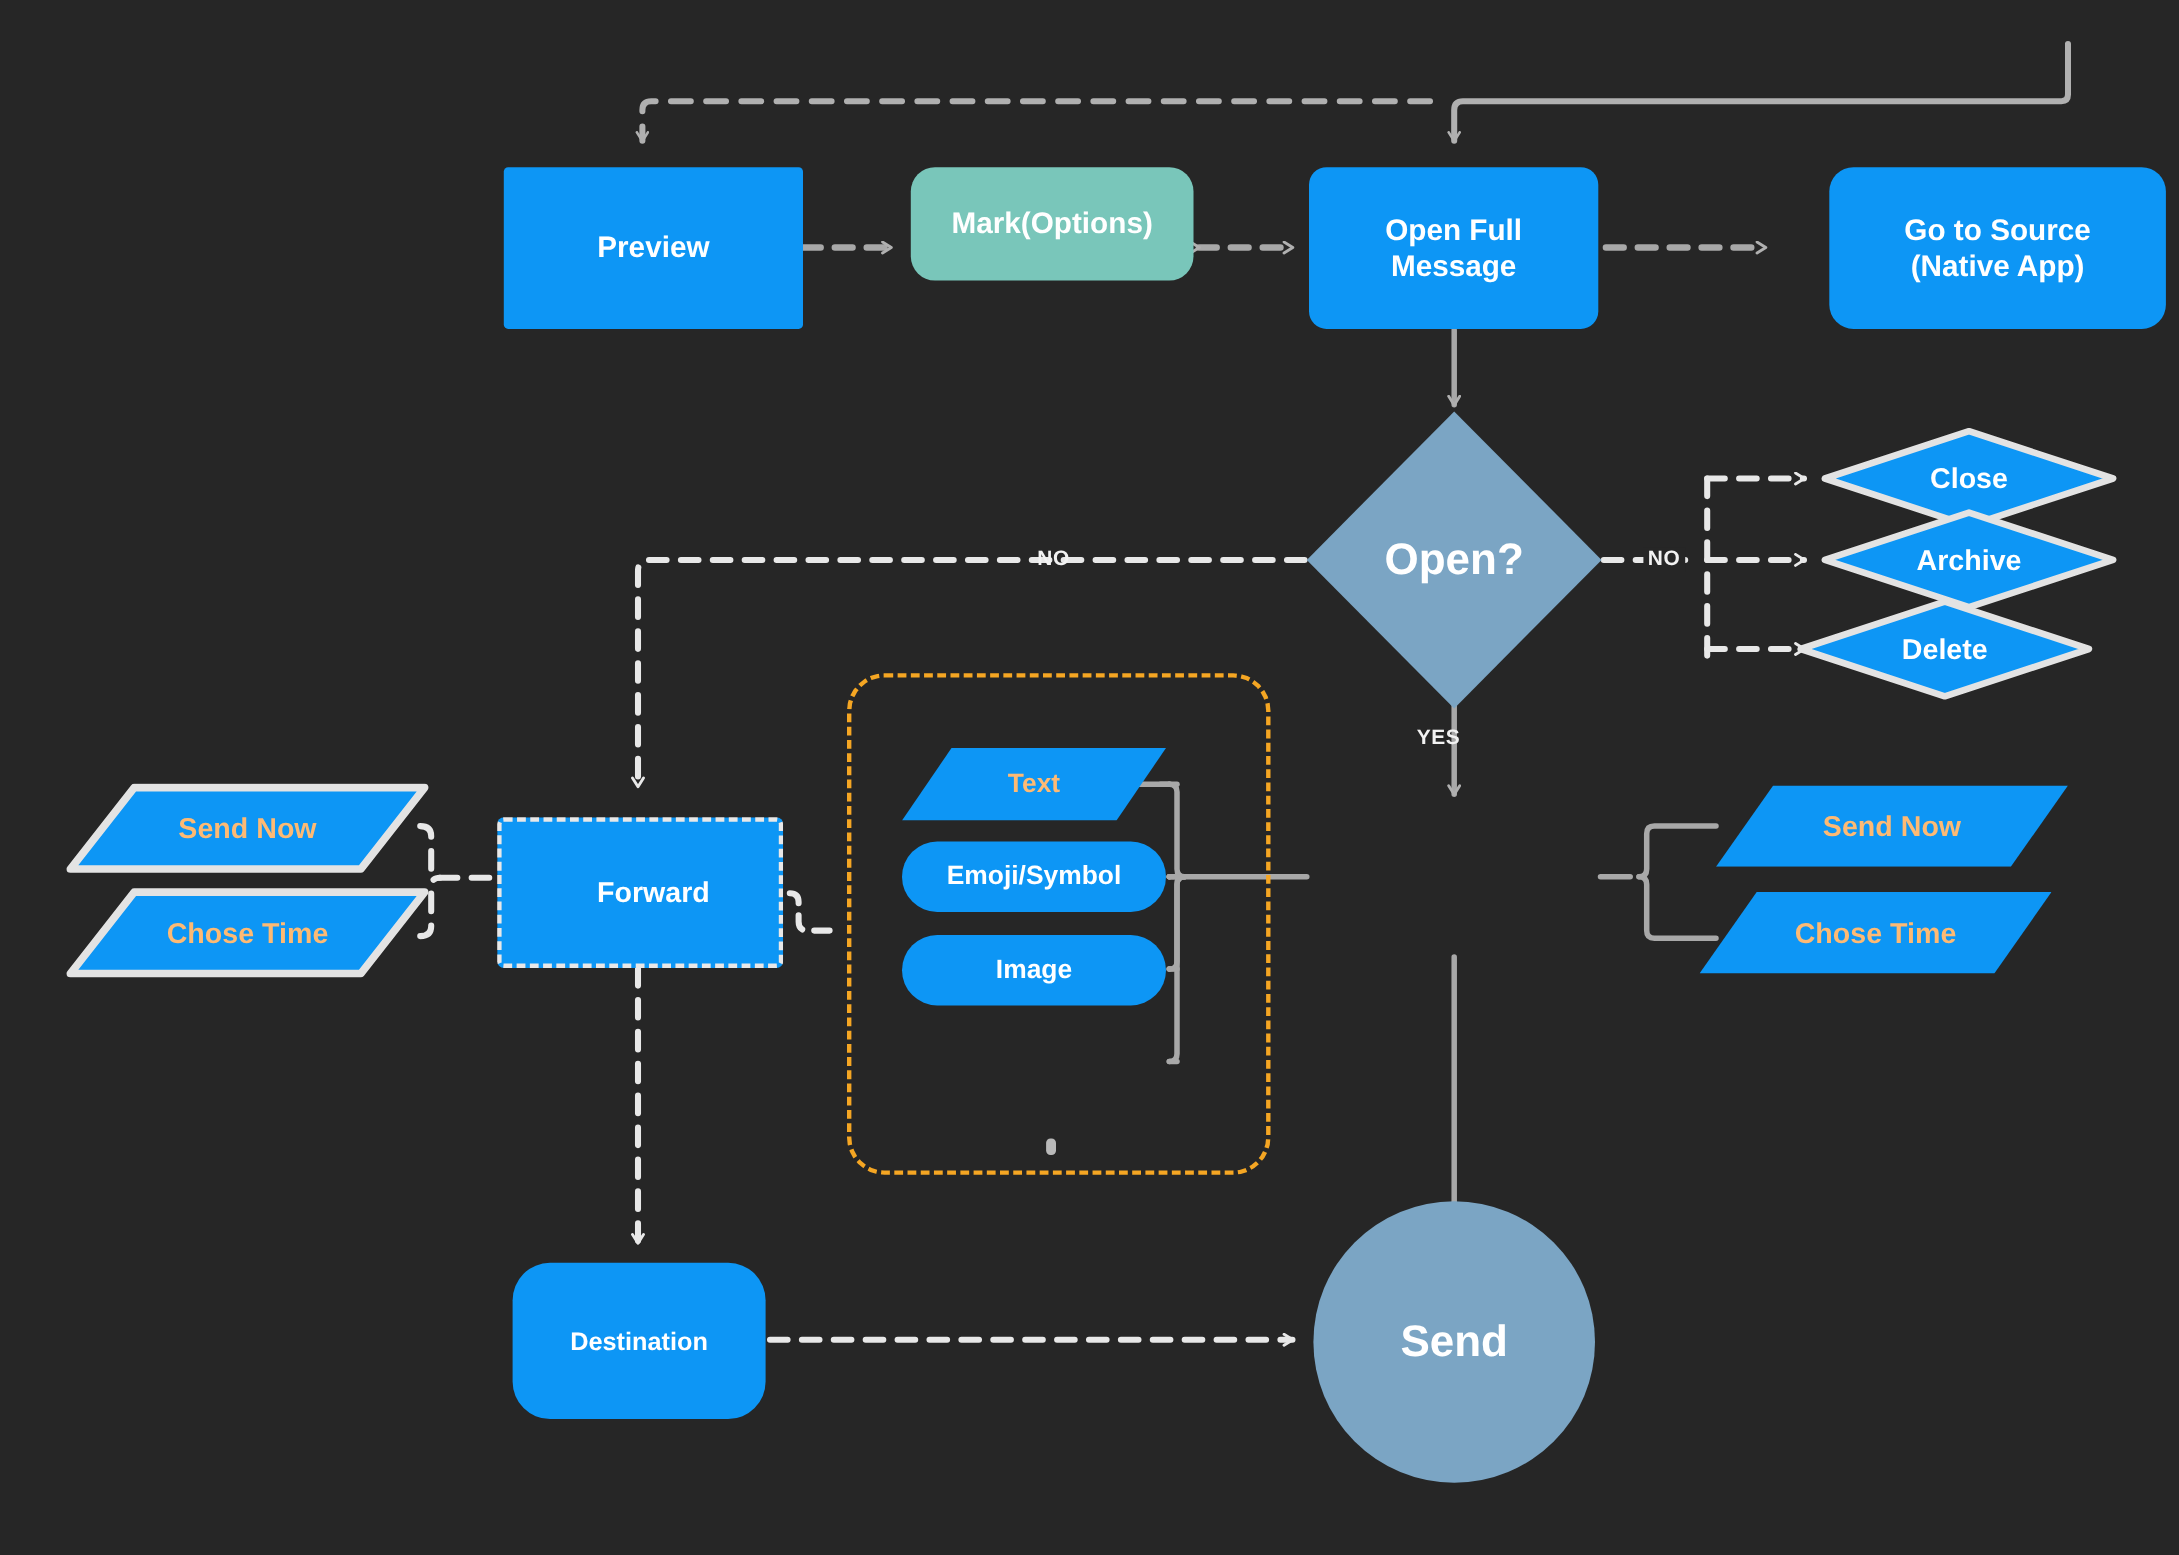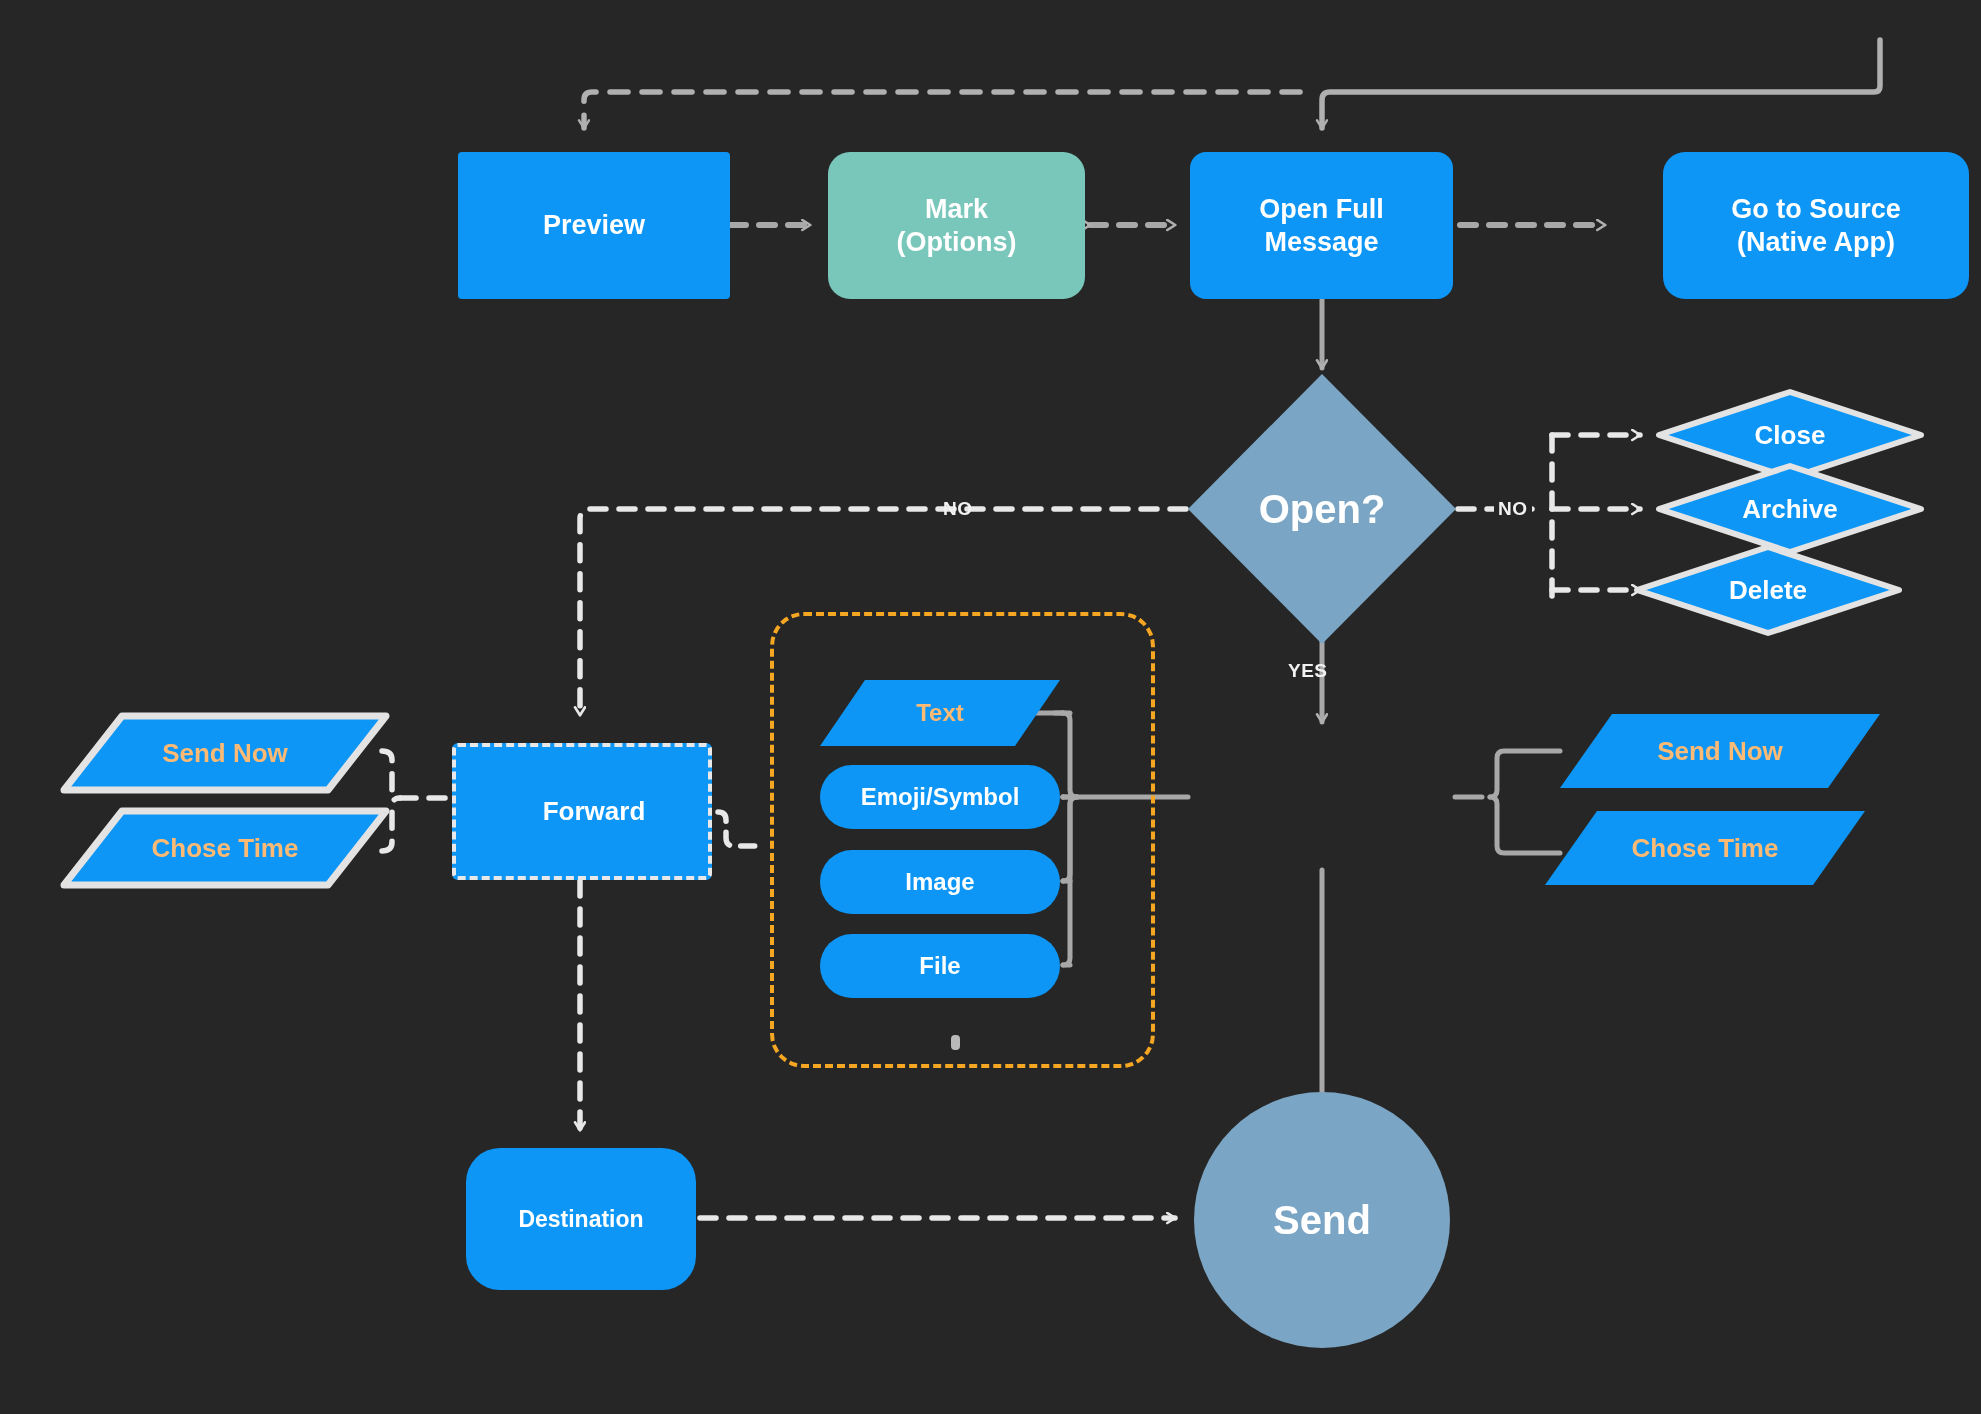--- a/index.html
+++ b/index.html
@@ -122,21 +122,21 @@
       <path d="M580,880 L580,1130" stroke="#e8e8e8" stroke-width="5.5" stroke-dasharray="16 13" marker-end="url(#ahW)"></path>
 
       <path d="M700,1218 L1175,1218" stroke="#e8e8e8" stroke-width="5.5" stroke-dasharray="16 13" marker-end="url(#ahW)"></path>
     </g>
   </svg>
 
   <div class="node proc sq t27" style="left:458px;top:152px;width:272px;height:147px;">
     <span>Preview</span>
   </div>
 
-  <div class="node teal t27" style="left:828px;top:152px;width:257px;height:147px;flex-direction:column;">
+  <div class="node teal t27" style="left:828px;top:152px;width:257px;height:103px;flex-direction:row;">
     <span>Mark</span>
     <span>(Options)</span>
   </div>
 
   <div class="node proc r16 t27" style="left:1190px;top:152px;width:263px;height:147px;flex-direction:column;">
     <span>Open Full</span>
     <span>Message</span>
   </div>
 
   <div class="node proc r22 t27" style="left:1618px;top:152px;width:306px;height:147px;flex-direction:column;margin-left:45px;">
@@ -205,23 +205,20 @@
   </div>
 
   <div class="node proc t24" style="left:820px;top:765px;width:240px;height:64px;border-radius:32px;">
     <span>Emoji/Symbol</span>
   </div>
 
   <div class="node proc t24" style="left:820px;top:850px;width:240px;height:64px;border-radius:32px;">
     <span>Image</span>
   </div>
 
-  <div class="node proc t24" style="left:820px;top:934px;width:240px;height:64px;border-radius:32px;">
-    <span>File</span>
-  </div>
 
 
   <div class="para" style="left:1560px;top:714px;width:320px;height:74px;">
     <svg class="shape" width="320" height="74" viewBox="0 0 320 74">
       <polygon points="52,0 320,0 268,74 0,74" fill="#0d96f5"></polygon>
     </svg>
     <span class="lbl t26">Send Now</span>
   </div>
 
   <div class="para" style="left:1545px;top:811px;width:320px;height:74px;">

